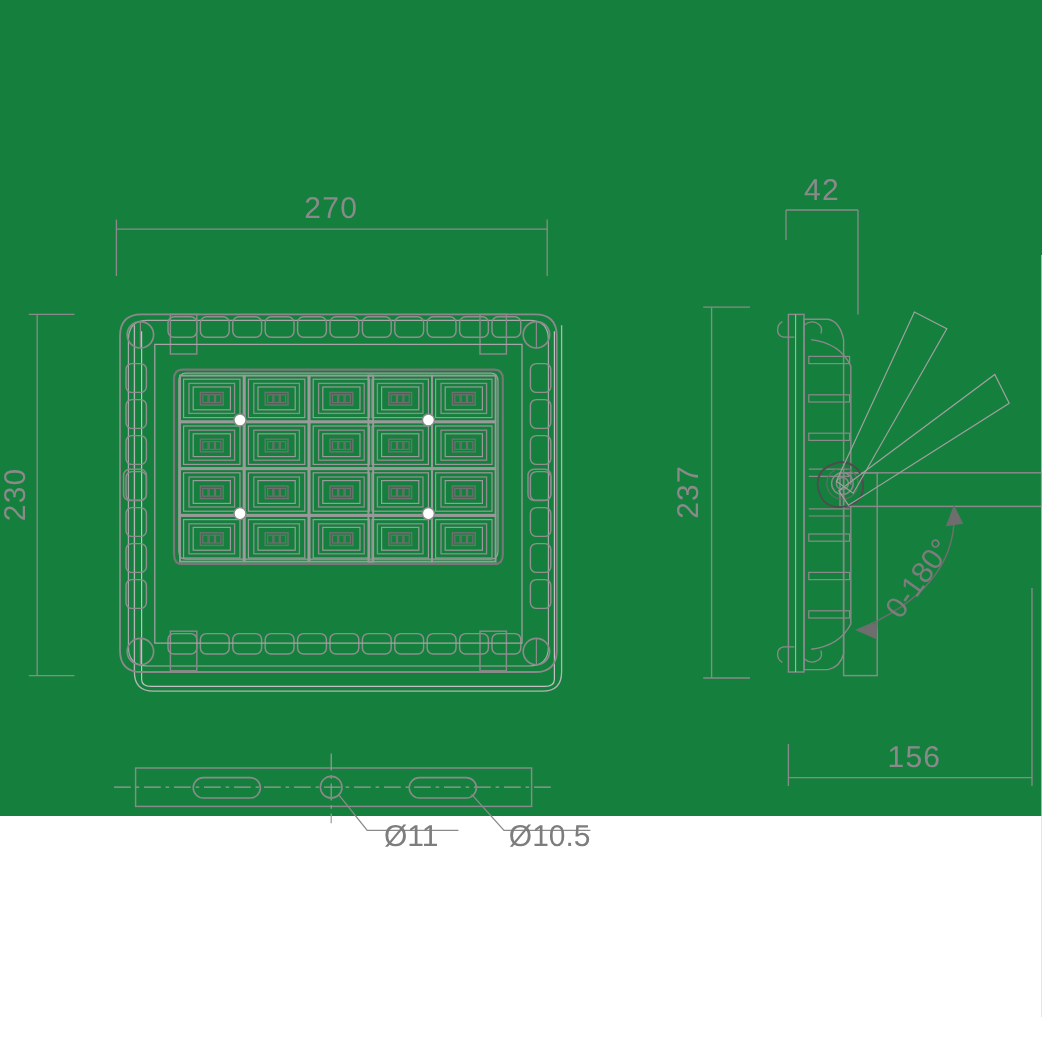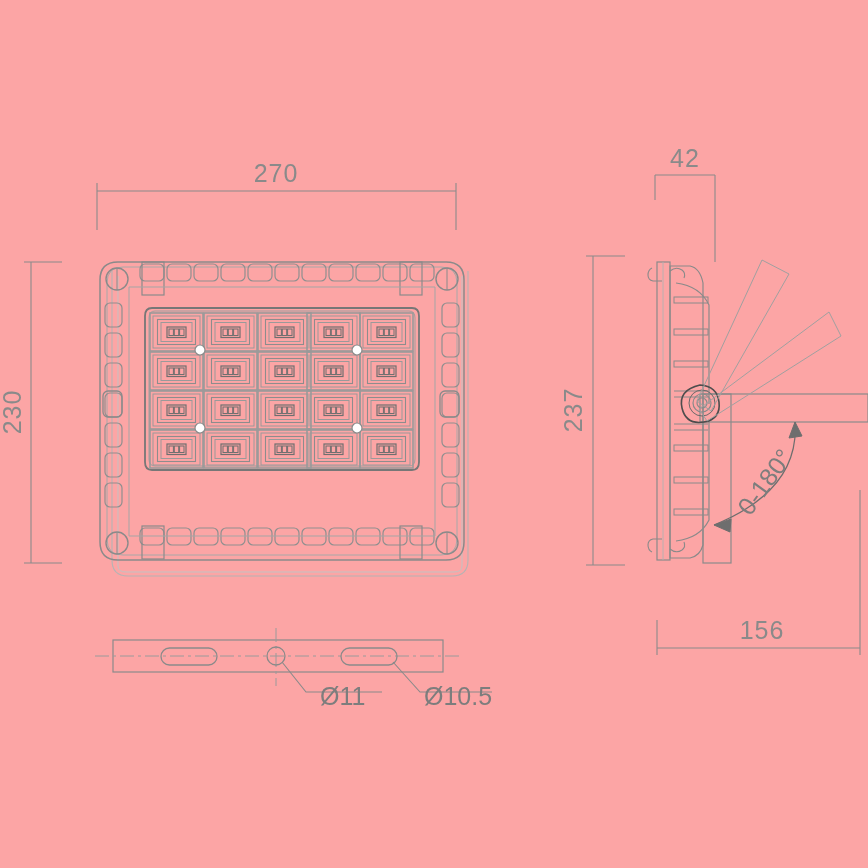--- a/index.html
+++ b/index.html
@@ -1,17 +1,17 @@
 <!DOCTYPE html>
 <html><head>
 <meta charset="utf-8">
 <style>
   html,body{margin:0;padding:0;background:#ffffff;}
   body{width:868px;height:868px;font-family:"Liberation Sans",sans-serif;overflow:hidden;}
-  #stage{position:relative;width:868px;height:868px;background:#fca5a5;}
+  #stage{position:relative;width:868px;height:680px;background:#15803d;}
   svg{display:block;}
   .dimtxt{font-family:"Liberation Sans",sans-serif;font-size:25px;fill:#8a8a8a;letter-spacing:1px;}
   .dimtxt-dark{font-family:"Liberation Sans",sans-serif;font-size:25px;fill:#7d7d7d;}
 </style>
 </head>
 <body>
 
 <div id="stage">
 <svg width="868" height="868" viewBox="0 0 868 868" xmlns="http://www.w3.org/2000/svg">
 

